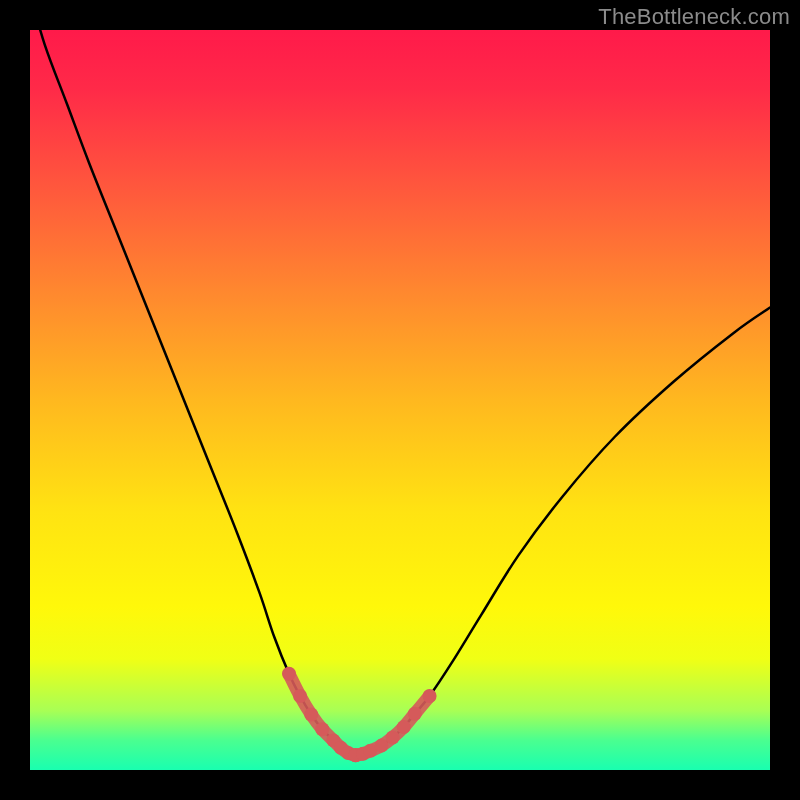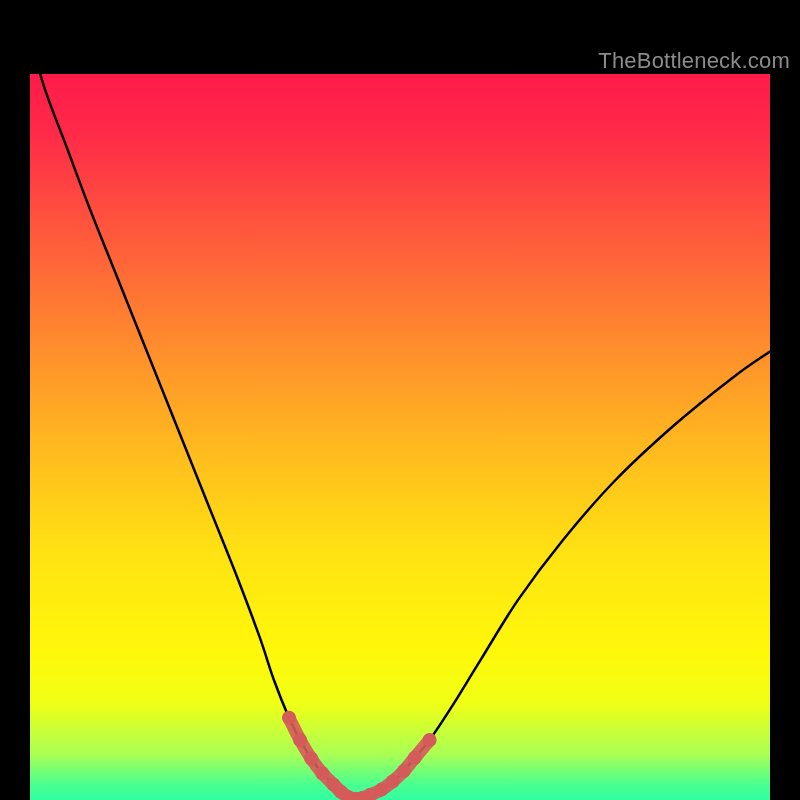--- a/index.html
+++ b/index.html
@@ -11,21 +11,20 @@
     overflow: hidden;
     font-family: Arial, Helvetica, sans-serif;
   }
   .frame {
     position: absolute;
     left: 0;
     top: 0;
     width: 800px;
     height: 616px;
     background: #000;
-    margin-top: 44px;
   }
   .plot-area {
     position: absolute;
     left: 30px;
     top: 30px;
     width: 740px;
     height: 740px;
     overflow: hidden;
   }
   .gradient-bg {

